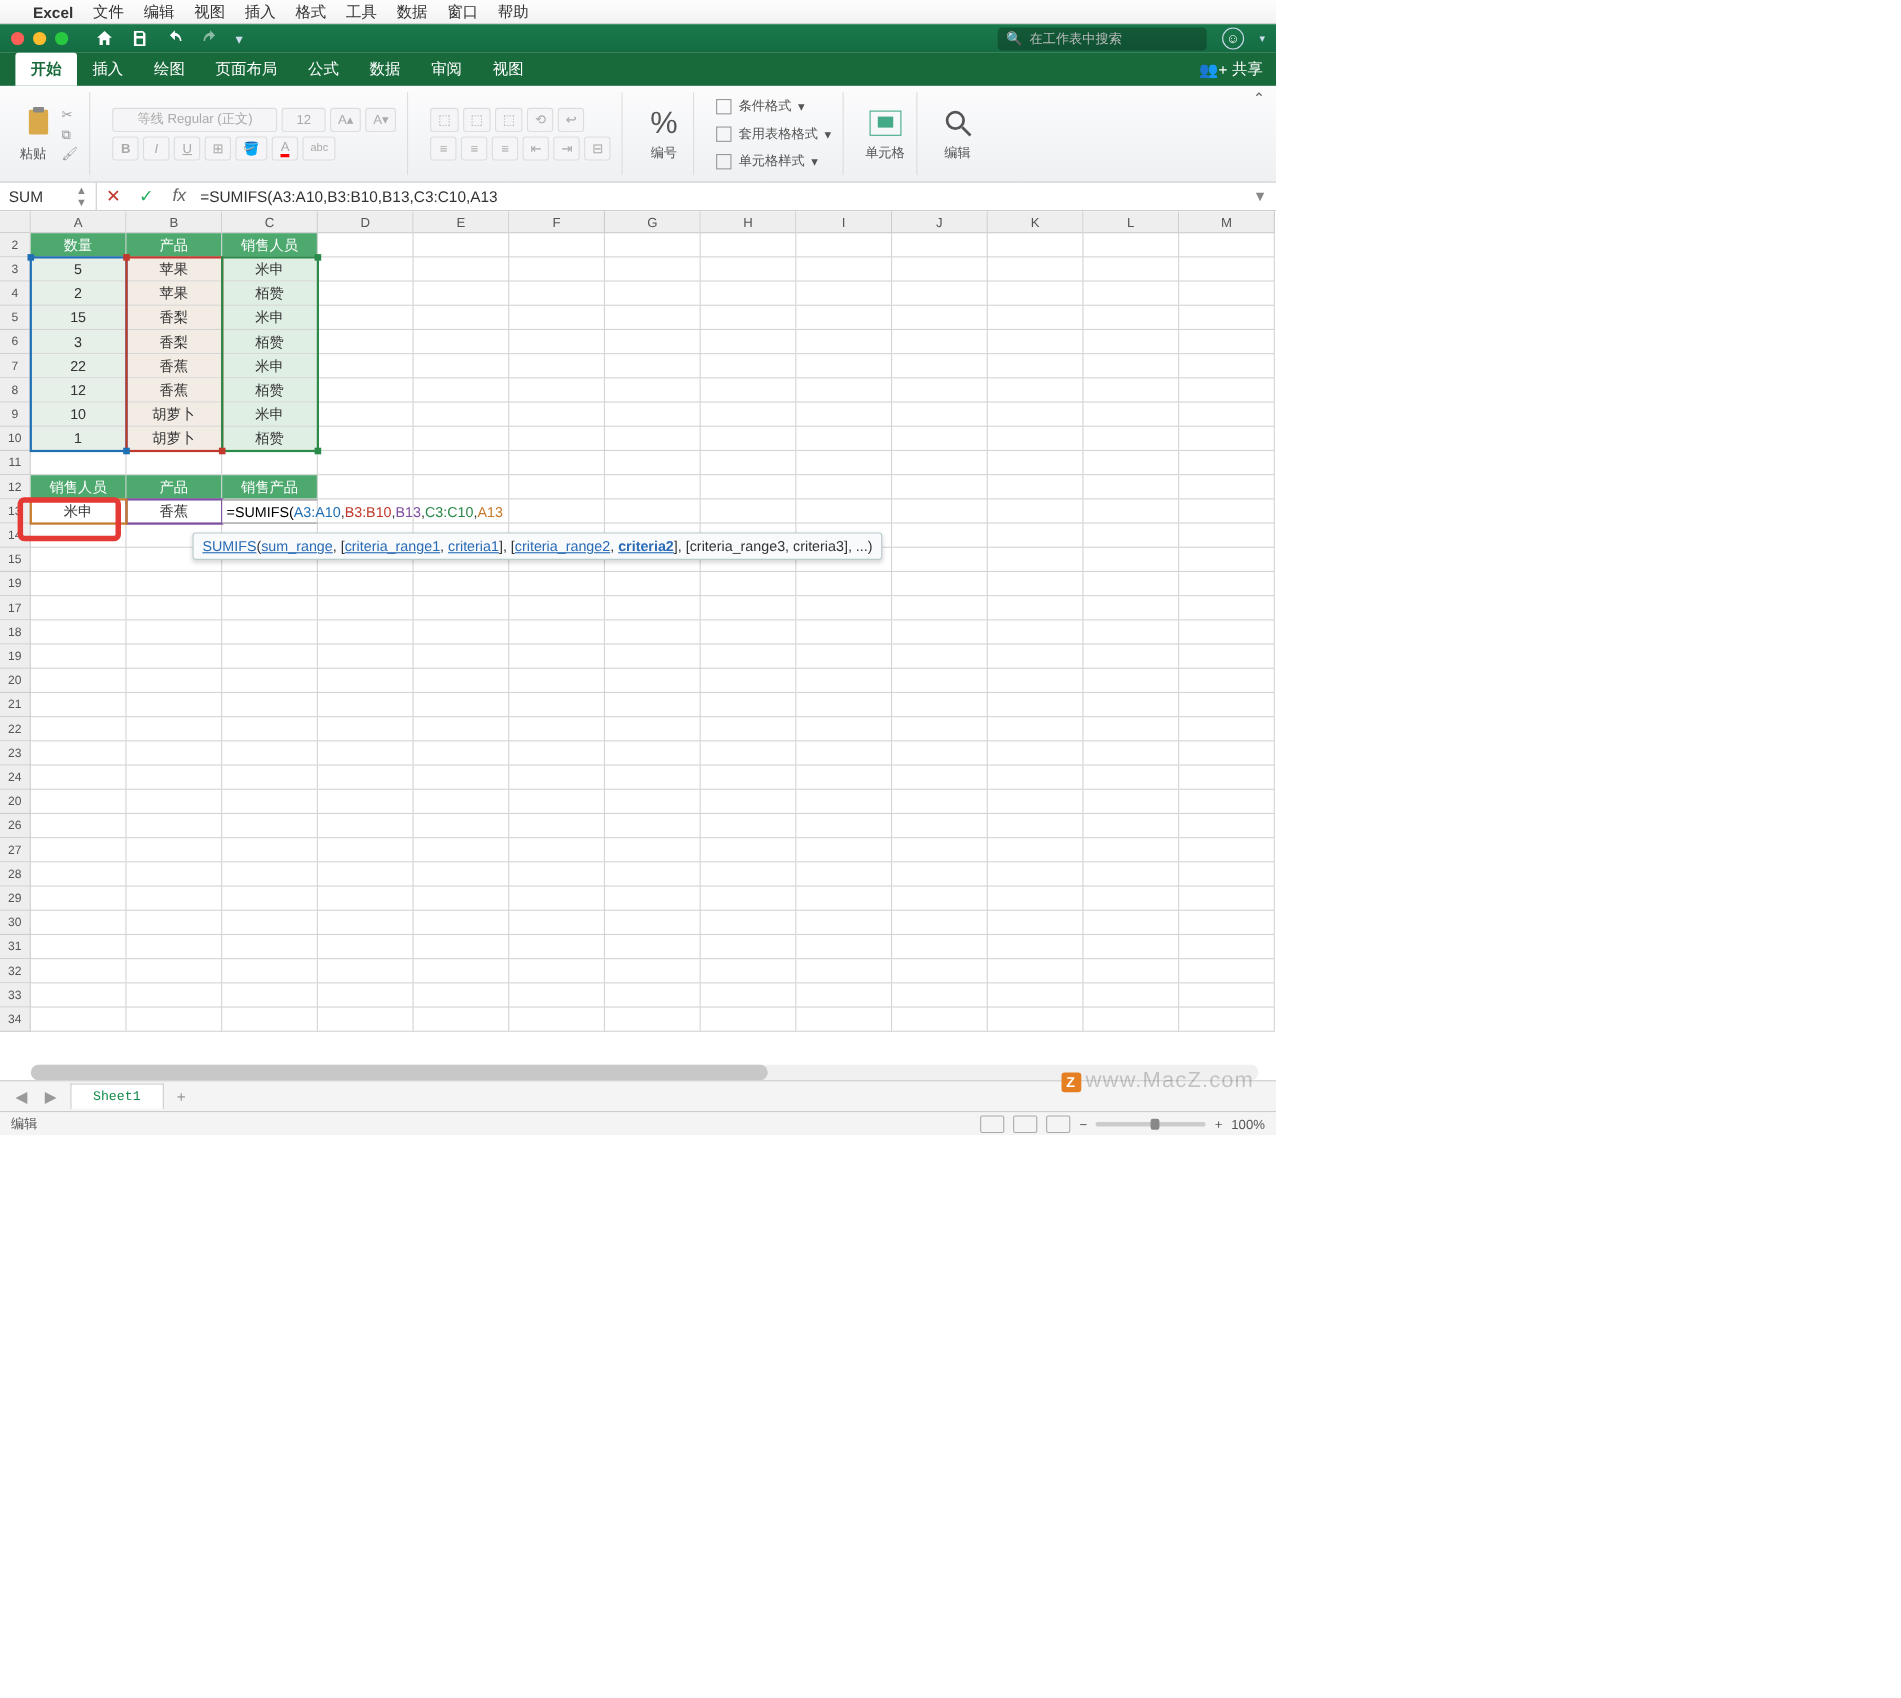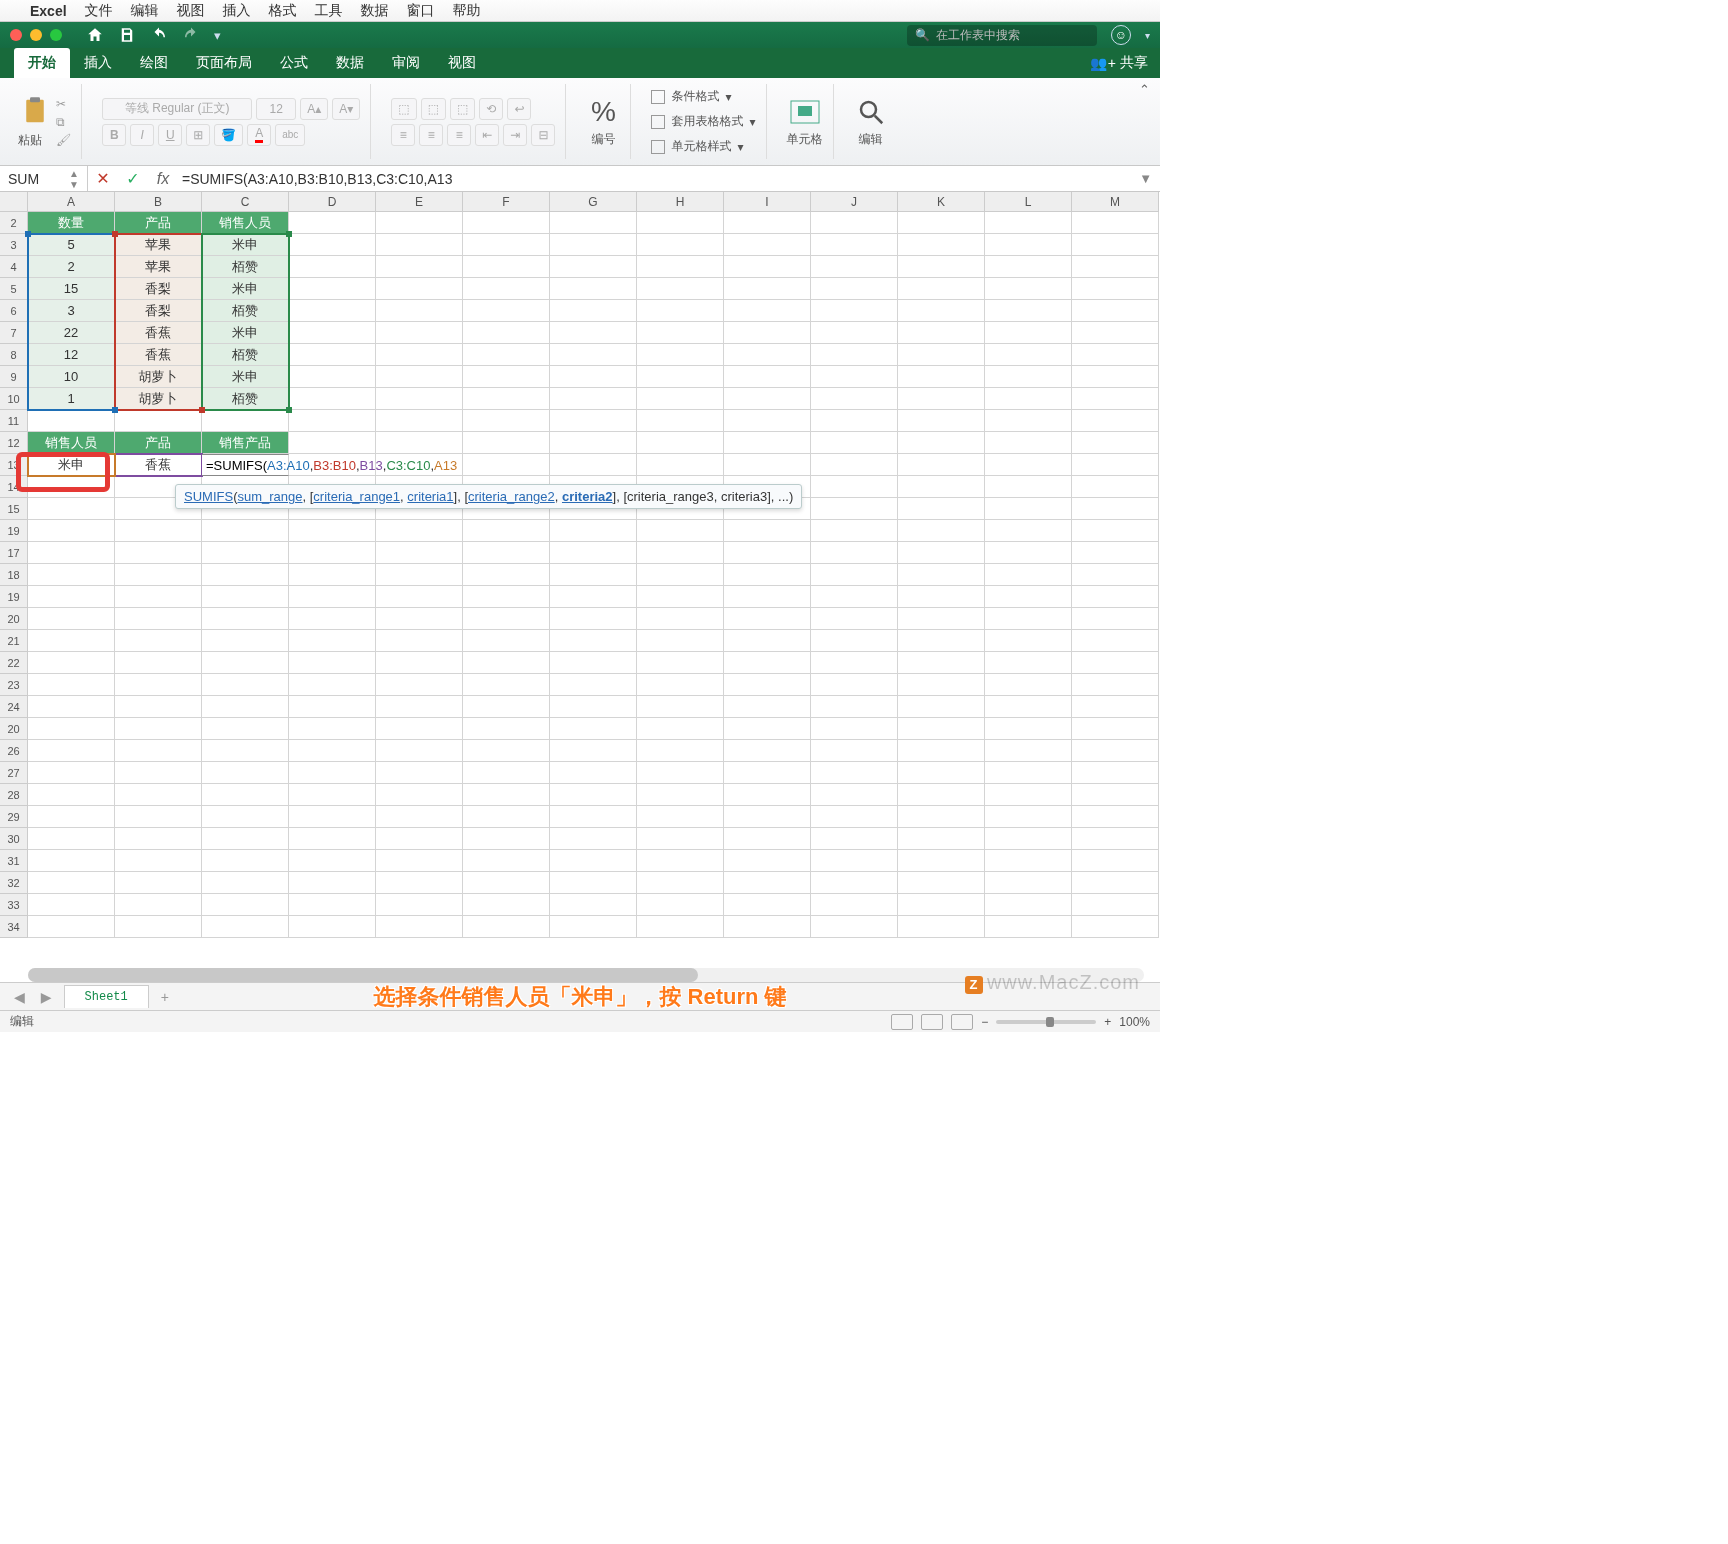--- a/index.html
+++ b/index.html
@@ -781,21 +781,20 @@
   <div class="hscroll">
       <div class="hscroll-thumb"></div>
     </div>
 </div>
 
 <div class="sheet-tabs">
   <span class="nav">◀</span>
   <span class="nav">▶</span>
   <div class="tab">Sheet1</div>
   <span class="nav">+</span>
-  <div class="caption">选择条件销售人员「米申」，按 Return 键</div>
 </div>
 
 <div class="status">
   <span>编辑</span>
   <div class="right">
     <div class="view-btn"></div>
     <div class="view-btn"></div>
     <div class="view-btn"></div>
     <span>−</span>
     <div class="zoom-slider"></div>

